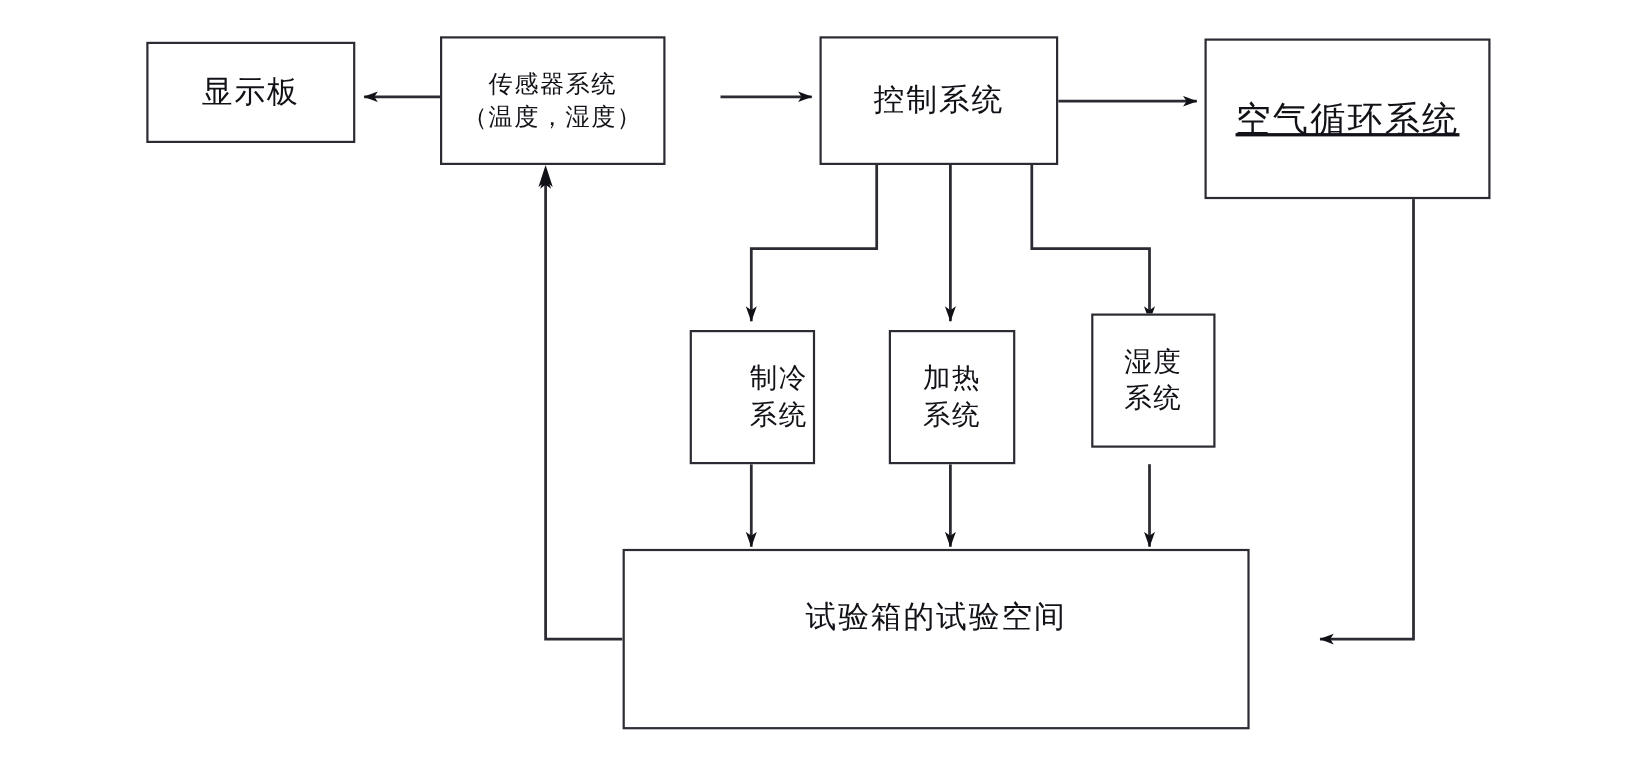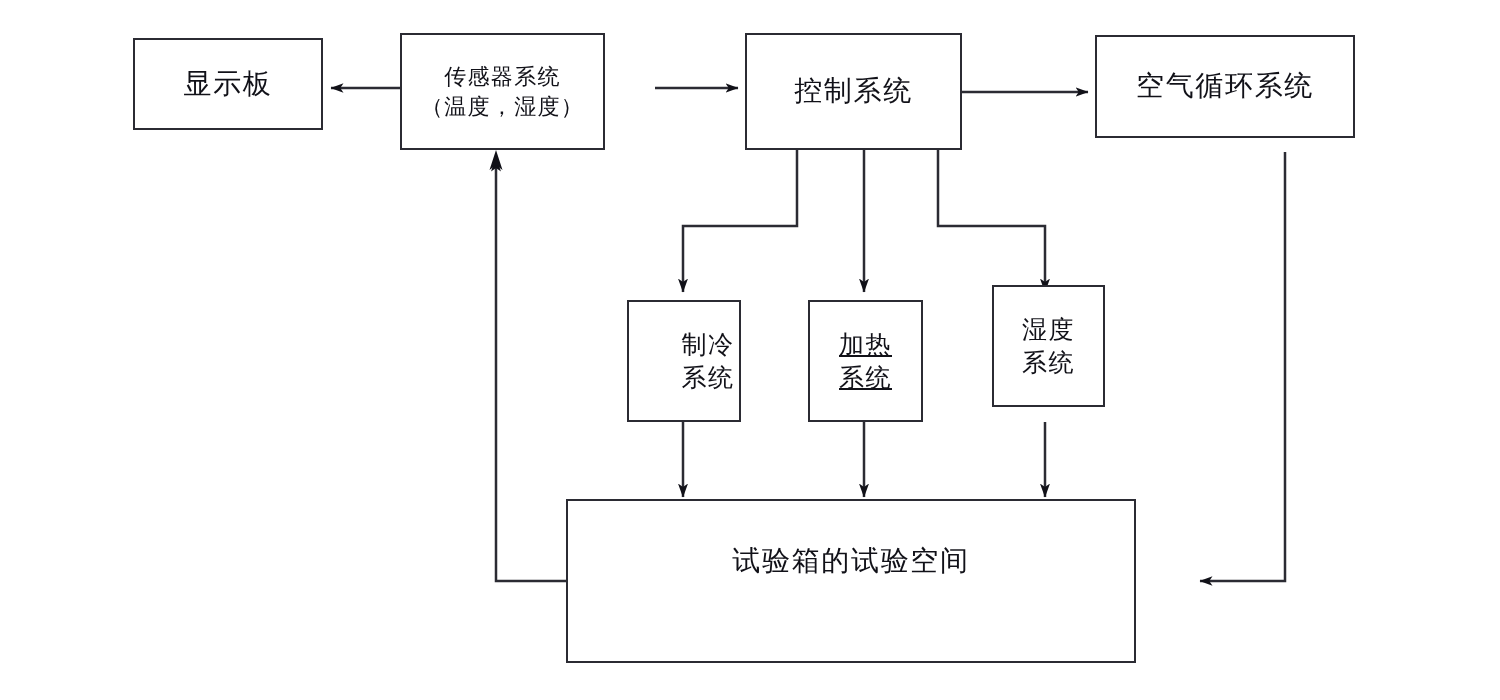--- a/index.html
+++ b/index.html
@@ -40,23 +40,23 @@
     display: block;
     line-height: 1.32;
     letter-spacing: 0.06em;
     white-space: pre-line;
     font-weight: 500;
   }
   
   #node-display      { left: 133px; top: 38px;  width: 190px; height: 92px;  font-size: 28px; }
   #node-sensor       { left: 400px; top: 33px;  width: 205px; height: 117px; font-size: 22px; text-align: center; }
   #node-control      { left: 745px; top: 33px;  width: 217px; height: 117px; font-size: 28px; }
-  #node-air          { left: 1095px;top: 35px;  width: 260px; height: 103px; font-size: 28px; }
+  #node-air          { left: 1095px;top: 35px;  width: 260px; height: 146px; font-size: 32px; text-decoration: underline; }
   #node-cooling      { left: 627px; top: 300px; width: 114px; height: 122px; font-size: 25px; padding-left: 48px; }
-  #node-heating      { left: 808px; top: 300px; width: 115px; height: 122px; font-size: 25px; text-decoration: underline; }
+  #node-heating      { left: 808px; top: 300px; width: 115px; height: 122px; font-size: 25px; }
   #node-humidity     { left: 992px; top: 285px; width: 113px; height: 122px; font-size: 25px; }
   #node-chamber      { left: 566px; top: 499px; width: 570px; height: 164px; font-size: 28px;
                         align-items: flex-start; padding-top: 42px; }
 </style>
 </head>
 <body>
 
 <div id="canvas">
 
   <svg id="wires" viewBox="0 0 1500 700" xmlns="http://www.w3.org/2000/svg">

